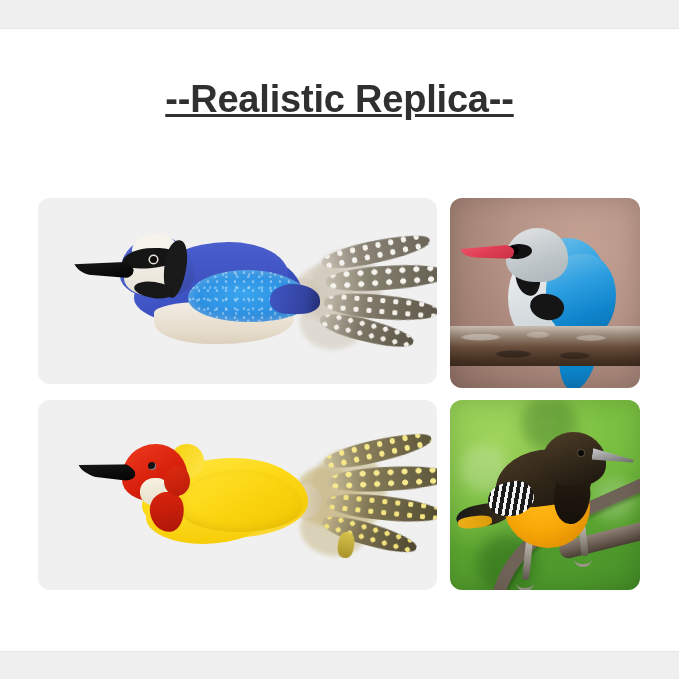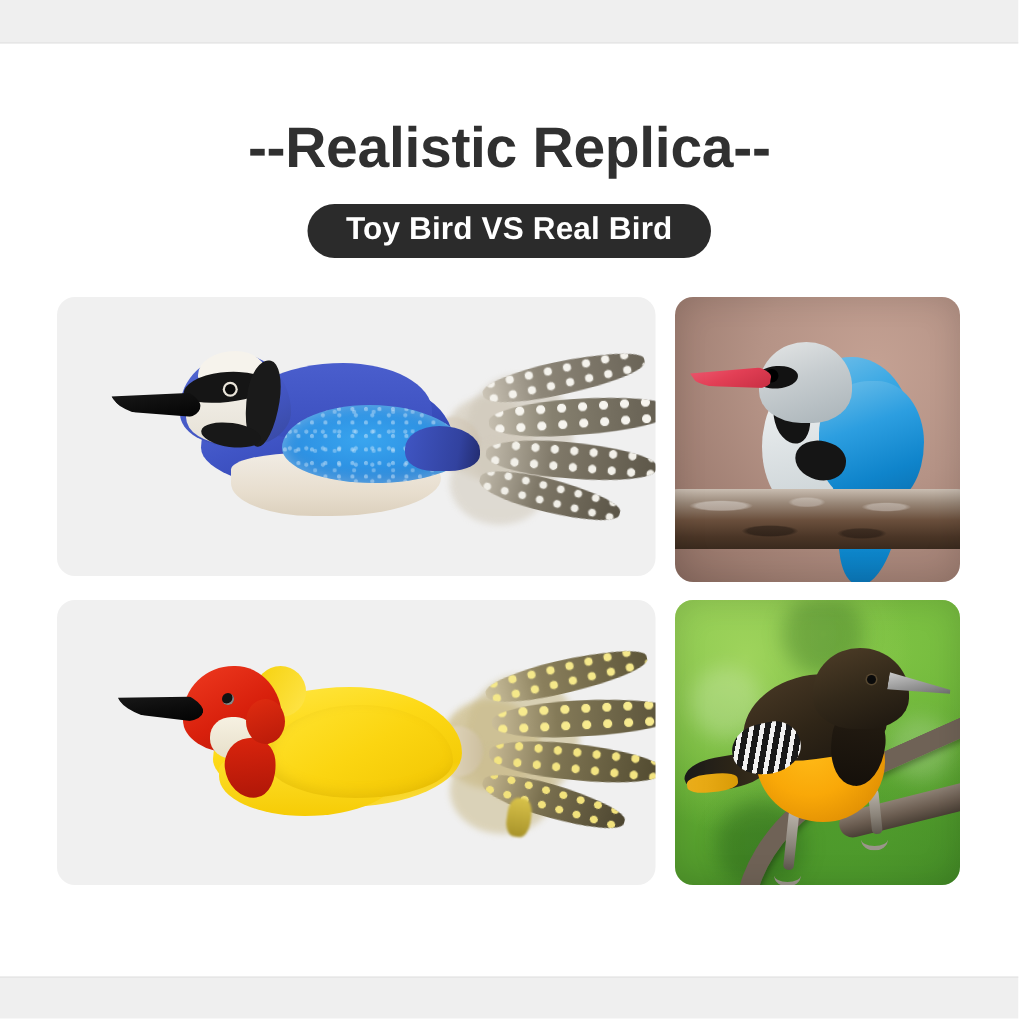--- a/index.html
+++ b/index.html
@@ -36,20 +36,21 @@
     left: 0;
     top: 76px;
     width: 679px;
     text-align: center;
     font-size: 38px;
     font-weight: bold;
     letter-spacing: -0.2px;
     color: #303030;
     line-height: 46px;
     white-space: nowrap;
+    text-decoration: underline;
   }
   .badge-wrap {
     position: absolute;
     left: 0;
     top: 136px;
     width: 679px;
     text-align: center;
   }
   .badge {
     display: inline-block;
@@ -554,23 +555,20 @@
 </head>
 <body>
 
 <div class="page">
 
   <div class="band band-top"></div>
   <div class="band band-bottom"></div>
 
   <div class="headline">--Realistic Replica--</div>
 
-  <div class="badge-wrap">
-    <span class="badge">Toy Bird VS Real Bird</span>
-  </div>
 
   <div class="toy-panel" id="toy-panel-1">
     <div class="scene">
 
       <div class="fluff" style="left:258px;top:66px;width:60px;height:56px;background:#d9d2c4;opacity:.85;"></div>
       <div class="fluff" style="left:272px;top:52px;width:72px;height:80px;background:#cfc8ba;opacity:.65;"></div>
       <div class="fluff" style="left:262px;top:96px;width:66px;height:56px;background:#d3ccbe;opacity:.6;"></div>
 
       <div class="feather" style="left:284px;top:54px;width:110px;height:22px;transform:rotate(-12deg);
                   background:linear-gradient(90deg,#cbc4b6 0%,#8d8678 35%,#6a6457 100%);">

